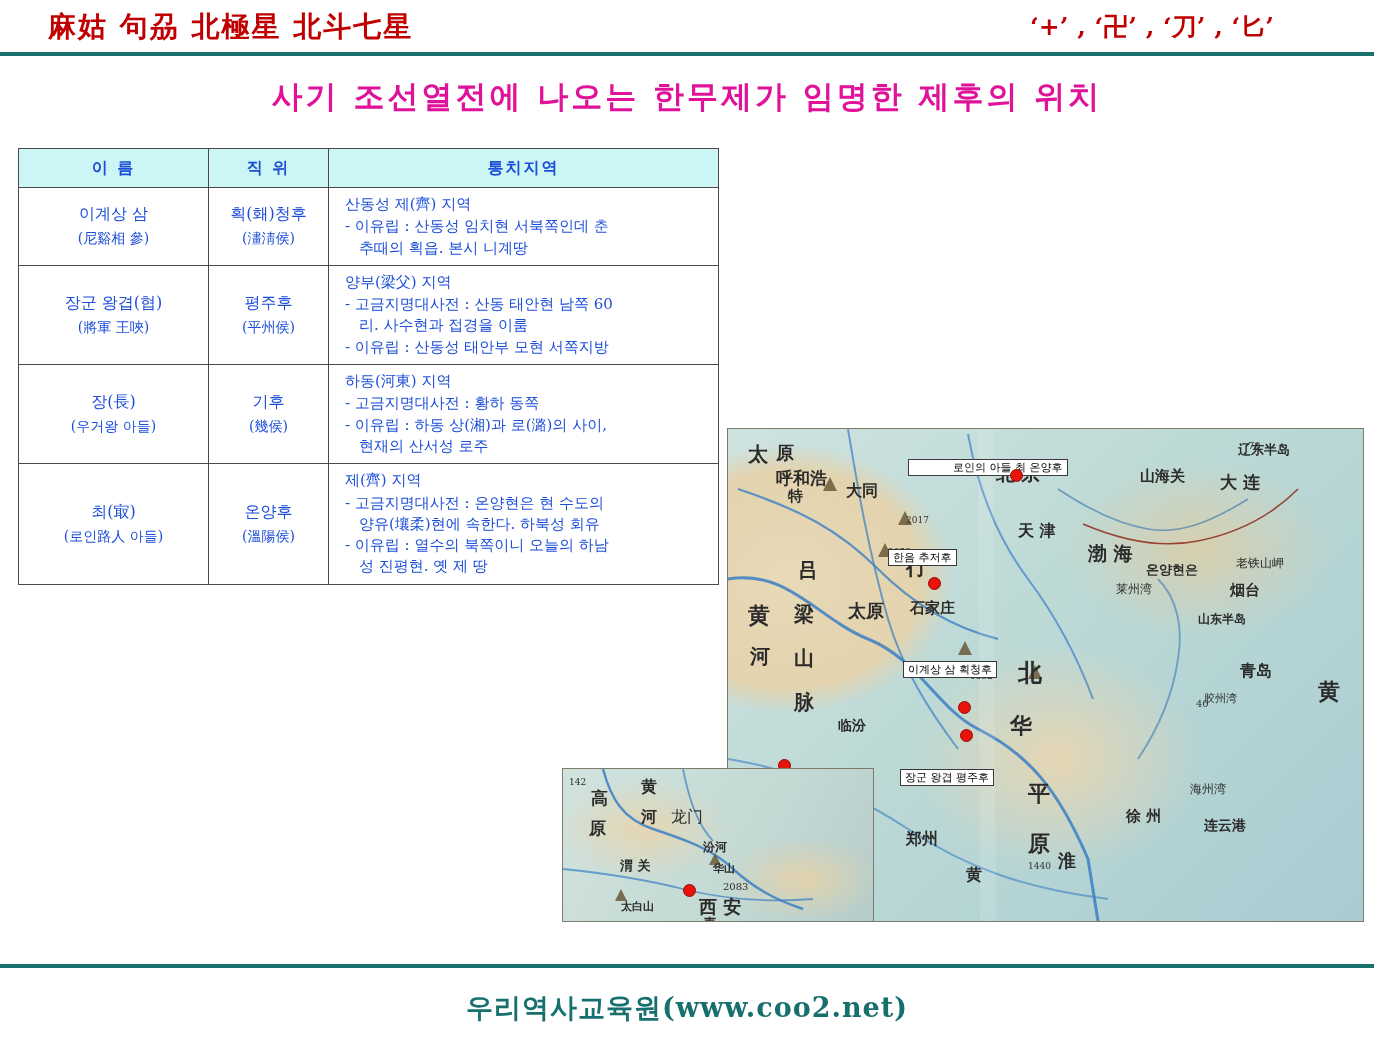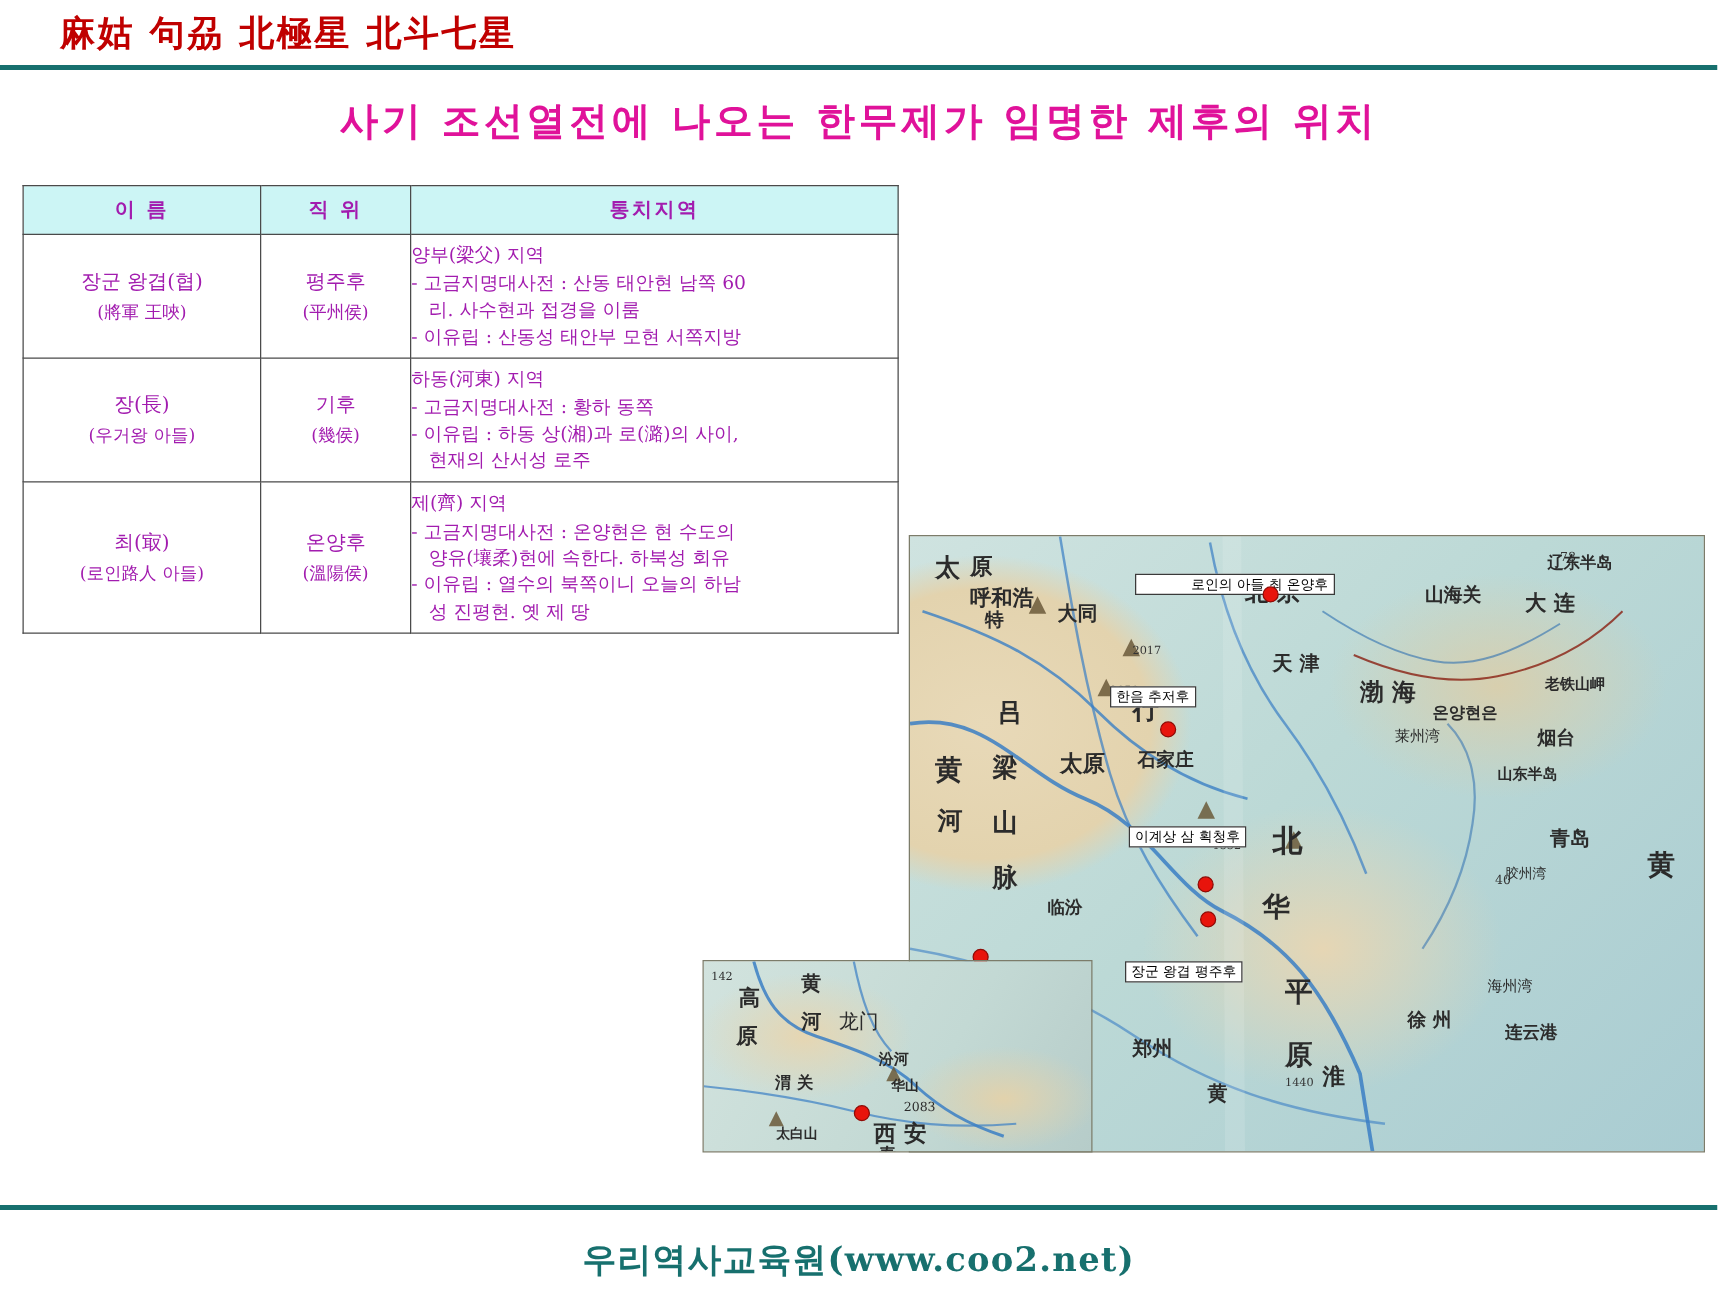--- a/index.html
+++ b/index.html
@@ -71,23 +71,23 @@
     position: absolute;
     left: 18px;
     top: 148px;
     width: 700px;
     border-collapse: collapse;
     table-layout: fixed;
   }
   .data-table th, .data-table td {
     border: 1px solid #4a4a4a;
     vertical-align: middle;
-    padding: 6px 0;
-    font-family: "DejaVu Serif", serif;
-    color: #a21caf;
+    padding: 6px 16px;
+    font-family: "DejaVu Serif", serif;
+    color: #1d4ed8;
   }
   .data-table thead th {
     background: #ccf5f5;
     text-align: center;
     font-size: 16px;
     font-weight: bold;
     height: 26px;
     letter-spacing: 2px;
   }
   .col-name  { width: 190px; }
@@ -204,40 +204,56 @@
     font-weight: bold;
     color: #17706e;
     letter-spacing: 1px;
   }
 </style>
 </head>
 <body>
 
 <div class="header">
   <div class="header-left">麻姑 句刕 北極星 北斗七星</div>
+  <div class="header-right">‘+’ , ‘卍’ , ‘刀’ , ‘匕’</div>
   <div class="header-rule"></div>
 </div>
 
 <div class="page-title">사기 조선열전에 나오는 한무제가 임명한 제후의 위치</div>
 
 <table class="data-table">
   <colgroup>
     <col class="col-name">
       <col class="col-rank">
       <col class="col-area">
   </colgroup>
   <thead>
     <tr>
       <th>이  름</th>
       <th>직  위</th>
       <th>통치지역</th>
     </tr>
   </thead>
   <tbody>
 
+    <tr>
+      <td class="cell-center">
+        <span>이계상 삼</span><br>
+        <span class="sub">(尼谿相 參)</span>
+      </td>
+      <td class="cell-center">
+        <span>획(홰)청후</span><br>
+        <span class="sub">(澅淸侯)</span>
+      </td>
+      <td class="cell-area">
+        <span class="region">산동성 제(齊) 지역</span>
+        <span class="bullet">- 이유립 : 산동성 임치현 서북쪽인데 춘</span>
+        <span class="cont">추때의 획읍. 본시 니계땅</span>
+      </td>
+    </tr>
 
 
     <tr>
       <td class="cell-center">
         <span>장군 왕겹(협)</span><br>
         <span class="sub">(將軍 王唊)</span>
       </td>
       <td class="cell-center">
         <span>평주후</span><br>
         <span class="sub">(平州侯)</span>
@@ -320,21 +336,21 @@
     <div id="china-labels">
         <div class="cn-label" style="left: 48px; top: 38px; font-size: 17px; font-weight: bold;">呼和浩</div>
         <div class="cn-label" style="left: 60px; top: 58px; font-size: 15px; font-weight: bold;">特</div>
         <div class="cn-label" style="left: 118px; top: 52px; font-size: 16px; font-weight: bold;">大同</div>
         <div class="cn-label" style="left: 268px; top: 32px; font-size: 19px; font-weight: bold;">北 京</div>
         <div class="cn-label" style="left: 412px; top: 38px; font-size: 15px; font-weight: bold;">山海关</div>
         <div class="cn-label" style="left: 492px; top: 42px; font-size: 17px; font-weight: bold;">大 连</div>
         <div class="cn-label" style="left: 510px; top: 12px; font-size: 13px; font-weight: bold;">辽东半岛</div>
         <div class="cn-label" style="left: 290px; top: 92px; font-size: 16px; font-weight: bold;">天 津</div>
         <div class="cn-label" style="left: 360px; top: 112px; font-size: 19px; font-weight: bold;">渤 海</div>
-        <div class="cn-label" style="left: 508px; top: 110px; font-size: 12px; font-weight: bold;">老铁山岬</div>
+        <div class="cn-label" style="left: 508px; top: 126px; font-size: 12px; font-weight: normal;">老铁山岬</div>
         <div class="cn-label" style="left: 418px; top: 132px; font-size: 13px; font-weight: bold;">온양현은</div>
         <div class="cn-label" style="left: 388px; top: 152px; font-size: 12px; font-weight: normal;">莱州湾</div>
         <div class="cn-label" style="left: 502px; top: 152px; font-size: 15px; font-weight: bold;">烟台</div>
         <div class="cn-label" style="left: 470px; top: 182px; font-size: 12px; font-weight: bold;">山东半岛</div>
         <div class="cn-label" style="left: 512px; top: 232px; font-size: 16px; font-weight: bold;">青岛</div>
         <div class="cn-label" style="left: 476px; top: 262px; font-size: 11px; font-weight: normal;">胶州湾</div>
         <div class="cn-label" style="left: 590px; top: 248px; font-size: 22px; font-weight: bold;">黄</div>
         <div class="cn-label" style="left: 462px; top: 352px; font-size: 12px; font-weight: normal;">海州湾</div>
         <div class="cn-label" style="left: 476px; top: 388px; font-size: 14px; font-weight: bold;">连云港</div>
         <div class="cn-label" style="left: 70px; top: 128px; font-size: 20px; font-weight: bold;">吕</div>

